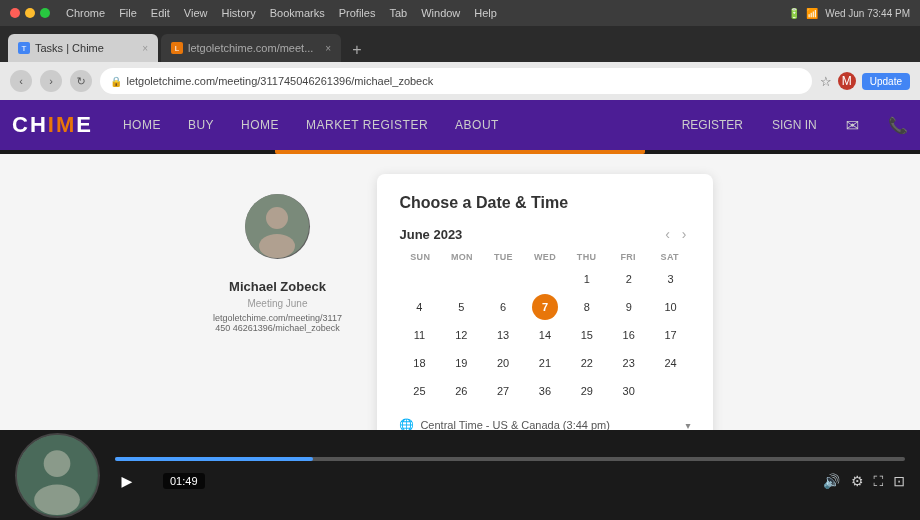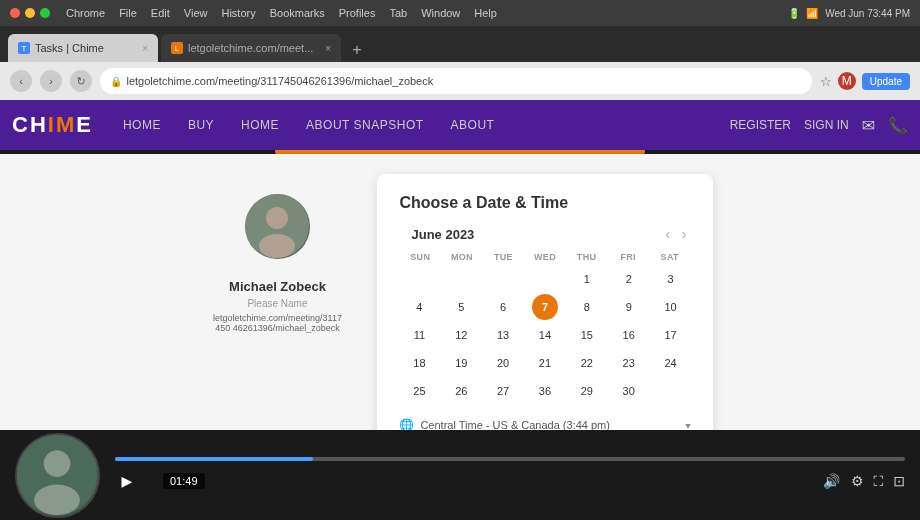--- a/index.html
+++ b/index.html
@@ -159,21 +159,21 @@
     .nav-link {
       font-size: 12px;
       color: #ccc;
       text-decoration: none;
       letter-spacing: 0.5px;
       cursor: pointer;
     }
     .nav-right {
       display: flex;
       align-items: center;
-      gap: 13px;
+      gap: 29px;
       text-align: center;
     }
     .nav-right-link {
       font-size: 12px;
       color: #ccc;
       cursor: pointer;
     }
     .nav-icon { font-size: 16px; color: #ccc; cursor: pointer; }
 
     
@@ -244,21 +244,20 @@
       font-size: 16px;
       font-weight: 600;
       color: #333;
       margin-bottom: 14px;
     }
     .cal-header {
       display: flex;
       align-items: center;
       justify-content: space-between;
       margin-bottom: 10px;
-      margin-left: 12px;
     }
     .cal-month {
       font-size: 13px;
       font-weight: 600;
       color: #333;
     }
     .cal-nav {
       font-size: 14px;
       color: #aaa;
       cursor: pointer;
@@ -459,21 +458,21 @@
 <div class="page-content">
 
   <div class="chime-navbar">
     <div class="chime-logo">
       <span class="ch">CH</span><span class="im">IM</span><span class="e">E</span>
     </div>
     <div class="nav-links">
       <span class="nav-link">HOME</span>
       <span class="nav-link">BUY</span>
       <span class="nav-link">HOME</span>
-      <span class="nav-link">ABOUT SNAPSHOT</span>
+      <span class="nav-link">MARKET REGISTER</span>
       <span class="nav-link">ABOUT</span>
     </div>
     <div class="nav-right">
       <span class="nav-right-link">REGISTER</span>
       <span class="nav-right-link">SIGN IN</span>
       <span class="nav-icon">✉</span>
       <span class="nav-icon">📞</span>
     </div>
   </div>
 
@@ -484,21 +483,21 @@
     <div class="left-panel">
       <div class="agent-avatar">
 
         <svg width="65" height="65" viewBox="0 0 65 65" xmlns="http://www.w3.org/2000/svg">
           <circle cx="32" cy="32" r="32" fill="#7a8a7a"></circle>
           <circle cx="32" cy="24" r="11" fill="#b0a090"></circle>
           <ellipse cx="32" cy="52" rx="18" ry="12" fill="#b0a090"></ellipse>
         </svg>
       </div>
       <div class="agent-name">Michael Zobeck</div>
-      <div class="meeting-label">Please Name</div>
+      <div class="meeting-label">Meeting June</div>
       <div class="meeting-url">letgoletchime.com/meeting/3117450 46261396/michael_zobeck</div>
     </div>
 
     <div class="calendar-panel">
       <div class="cal-title">Choose a Date &amp; Time</div>
 
       <div class="cal-header">
         <span class="cal-month">June 2023</span>
         <div style="display:flex; gap:4px;">
           <span class="cal-nav">‹</span>

